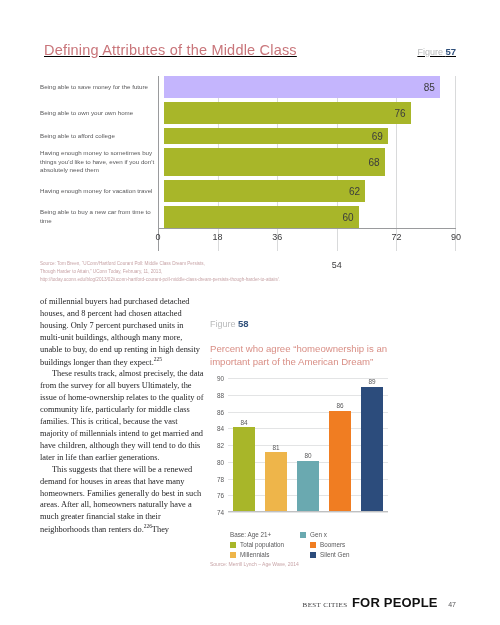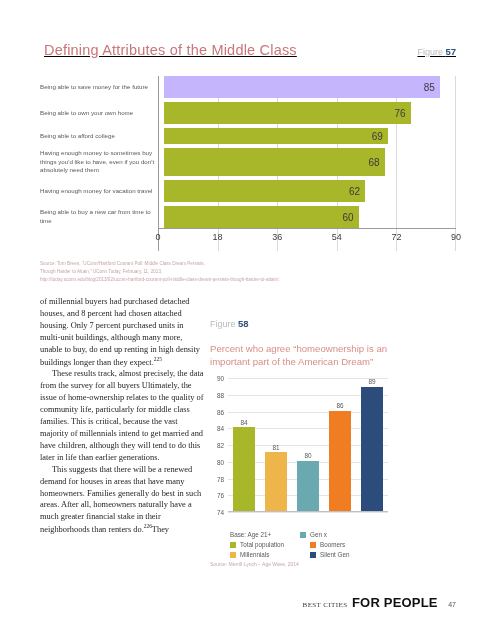--- a/index.html
+++ b/index.html
@@ -184,21 +184,21 @@
               <span class="c1-val">60</span>
             </div>
           </div>
         </div>
       </div>
     <div class="c1-axisline" style="top:152px;"></div>
     <div class="c1-ticks" id="c1-ticks" style="top:156px;">
         <div class="c1-tick" style="left: 0%;">0</div>
         <div class="c1-tick" style="left: 20%;">18</div>
         <div class="c1-tick" style="left: 40%;">36</div>
-        <div class="c1-tick" style="left: 60%;">54</div>
+        <div class="c1-tick" style="left: 60%; margin-top: 28px;">54</div>
         <div class="c1-tick" style="left: 80%;">72</div>
         <div class="c1-tick" style="left: 100%;">90</div>
       </div>
   </div>
 
   <div class="src1">
     <div>Source: Tom Breen, “UConn/Hartford Courant Poll: Middle Class Dream Persists,</div>
     <div>Though Harder to Attain,” UConn Today, February, 11, 2013,</div>
     <div>http://today.uconn.edu/blog/2013/02/uconn-hartford-courant-poll-middle-class-dream-persists-though-harder-to-attain/.</div>
   </div>

